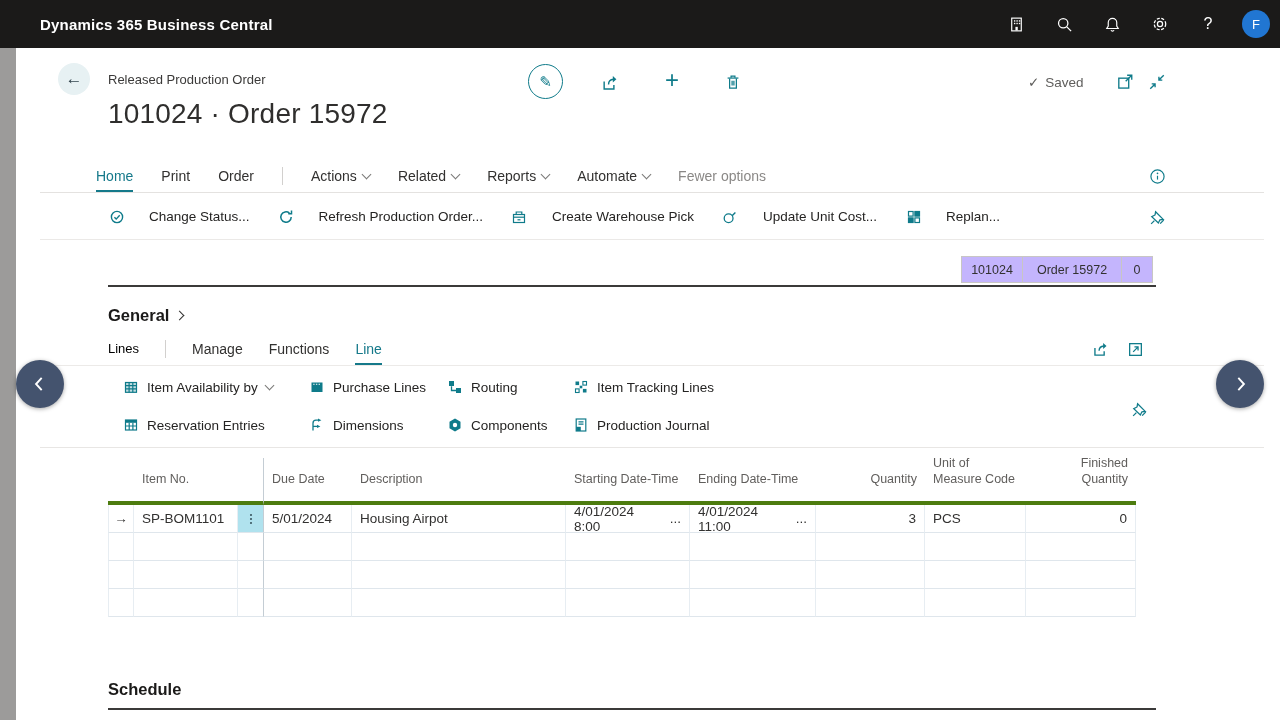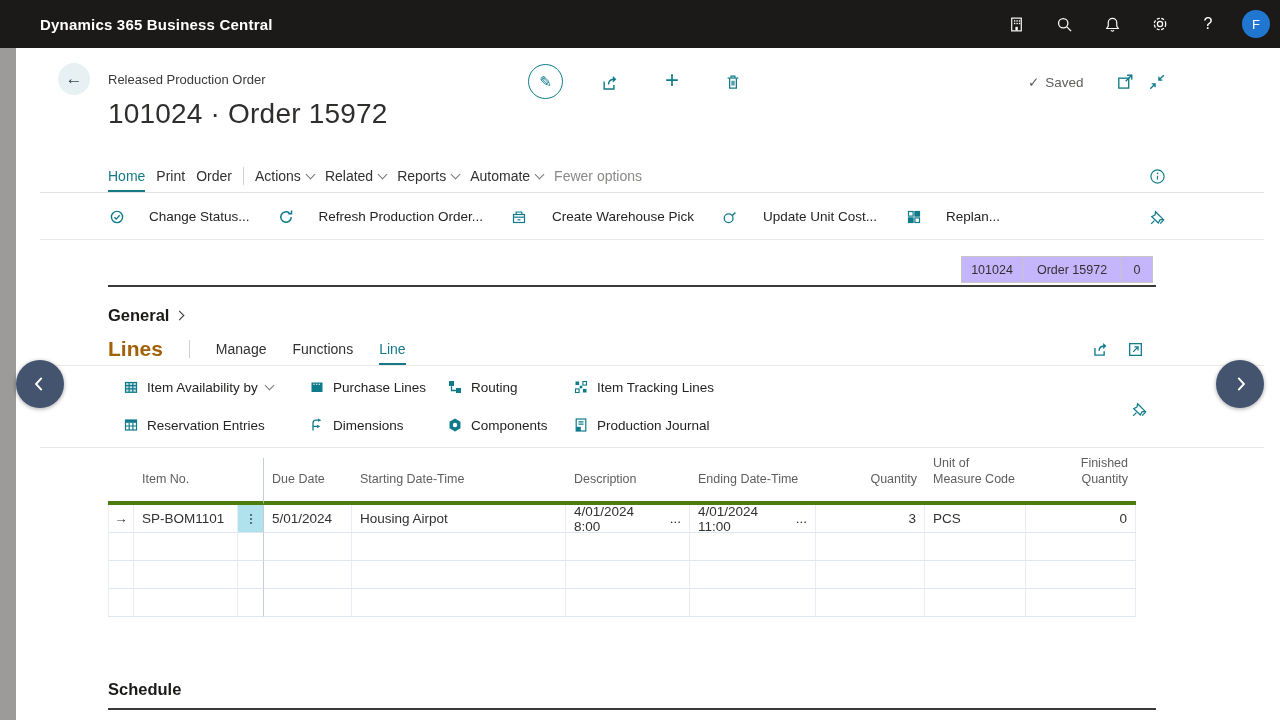--- a/index.html
+++ b/index.html
@@ -20,40 +20,40 @@
   .back-btn{left:42px;top:15px;width:32px;height:32px;border-radius:50%;background:#e7f1f3;display:flex;align-items:center;justify-content:center;cursor:pointer;font-size:17px;color:#33454e}
   .caption{left:92px;top:24px;font-size:13px;color:#3b3a39}
   .page-title{left:92px;top:50px;font-size:28px;font-weight:300;color:#2f2e2d;letter-spacing:.2px}
   .edit-btn{left:512px;top:16px;width:35px;height:35px;border:1px solid #0f7b8a;border-radius:50%;display:flex;align-items:center;justify-content:center;cursor:pointer;color:#0f7b8a;font-size:15px}
   .hico{width:22px;height:22px;display:flex;align-items:center;justify-content:center;cursor:pointer;color:#0f7b8a}
   .plus-glyph{font-size:24px;font-weight:300;line-height:20px}
   .saved{left:1012px;top:26px;display:flex;align-items:center;gap:6px;color:#5f5e5c;font-size:13.5px}
   
   .hline{position:absolute;left:24px;right:16px;height:0;border-bottom:1px solid #e8e6e4}
   .tabs-wrap{left:24px;right:16px;top:112px;height:33px;border-bottom:1px solid #e4e2e0}
-  .tabs{position:absolute;left:68px;top:0;bottom:0;display:flex;align-items:stretch;gap:11px}
+  .tabs{position:absolute;left:56px;top:0;bottom:0;display:flex;align-items:stretch;gap:28px}
   .tab{display:flex;align-items:center;gap:6px;font-size:14px;color:#323130;cursor:pointer;border-bottom:2.5px solid transparent;padding-top:2px}
   .tab.active{color:#15798a;border-bottom-color:#15798a}
   .tab.dim{color:#8a8886}
   .vdiv{width:1px;height:18px;background:#d2d0ce;align-self:center}
   .chev{width:7px;height:7px;border-right:1.4px solid #7a7977;border-bottom:1.4px solid #7a7977;transform:rotate(45deg);margin-top:-4px}
   .actions-wrap{left:24px;right:16px;top:146px;height:46px;border-bottom:1px solid #ebe9e7}
   .actions{position:absolute;left:68px;top:0;bottom:0;display:flex;align-items:center;gap:28px}
   .abtn{display:flex;align-items:center;gap:24px;font-size:13.5px;color:#252423;cursor:pointer}
   .iico{width:17px;height:17px;display:flex;align-items:center;justify-content:center}
   
   .sec-title{font-size:16.5px;font-weight:700;color:#1b1a19;display:flex;align-items:center;gap:7px;cursor:pointer}
   .chevr{width:7px;height:7px;border-right:1.6px solid #323130;border-bottom:1.6px solid #323130;transform:rotate(-45deg)}
   .summary{left:946px;top:208px;display:flex}
   .sumcell{height:27px;border:1px solid #c8c6c4;margin-left:-1px;background:#c4b5fd;display:flex;align-items:center;justify-content:center;font-size:12.5px;color:#323130;cursor:pointer}
   .darkline{position:absolute;left:92px;width:1048px;height:2px;background:#3b3a39}
   
   .lines-wrap{left:24px;right:16px;top:284px;height:34px;border-bottom:1px solid #eceae8}
   .lines-inner{position:absolute;left:68px;top:0;bottom:0;display:flex;align-items:stretch;gap:26px}
-  .lines-cap{font-size:21px;font-weight:700;color:#a16207;display:flex;align-items:center}
+  .lines-cap{font-size:13px;font-weight:400;color:#000000;display:flex;align-items:center}
   .ltab{display:flex;align-items:center;font-size:14px;color:#323130;cursor:pointer;border-bottom:2.5px solid transparent;padding-top:2px}
   .ltab.active{color:#15798a;border-bottom-color:#15798a}
   .tbtn{position:absolute;display:flex;align-items:center;gap:8px;font-size:13.5px;color:#252423;cursor:pointer;height:22px}
   
   .tbl{position:absolute;left:92px;top:410px;display:grid;grid-template-columns:26px 104px 26px 88px 214px 124px 126px 109px 101px 110px;font-size:13.5px;color:#323130}
   .th{height:47px;display:flex;align-items:flex-end;padding:4px 8px 14px;font-size:12.5px;color:#605e5c;border-bottom:4px solid #4d7c0f;line-height:1.3}
   .th.r{justify-content:flex-end;text-align:right}
   .td{height:28px;display:flex;align-items:center;padding:0 8px;border-bottom:1px solid #dfe6ec;border-right:1px solid #e7edf2;background:#fff}
   .td.c0{border-left:1px solid #e7edf2;justify-content:center;padding:0}
   .td.r{justify-content:flex-end}
@@ -383,22 +383,22 @@
     </svg>
   </div>
   <div class="hline" style="top:399px"></div>
 
   <div class="tbl">
 
     <div class="th"></div>
     <div class="th">Item No.</div>
     <div class="th freeze"></div>
     <div class="th">Due Date</div>
+    <div class="th">Description</div>
     <div class="th">Starting Date-Time</div>
-    <div class="th">Description</div>
     <div class="th">Ending Date-Time</div>
     <div class="th r">Quantity</div>
     <div class="th">Unit of Measure Code</div>
     <div class="th r">Finished Quantity</div>
 
     <div class="td c0">
         <span>→</span>
       </div>
     <div class="td">SP-BOM1101</div>
     <div class="td hl freeze">

